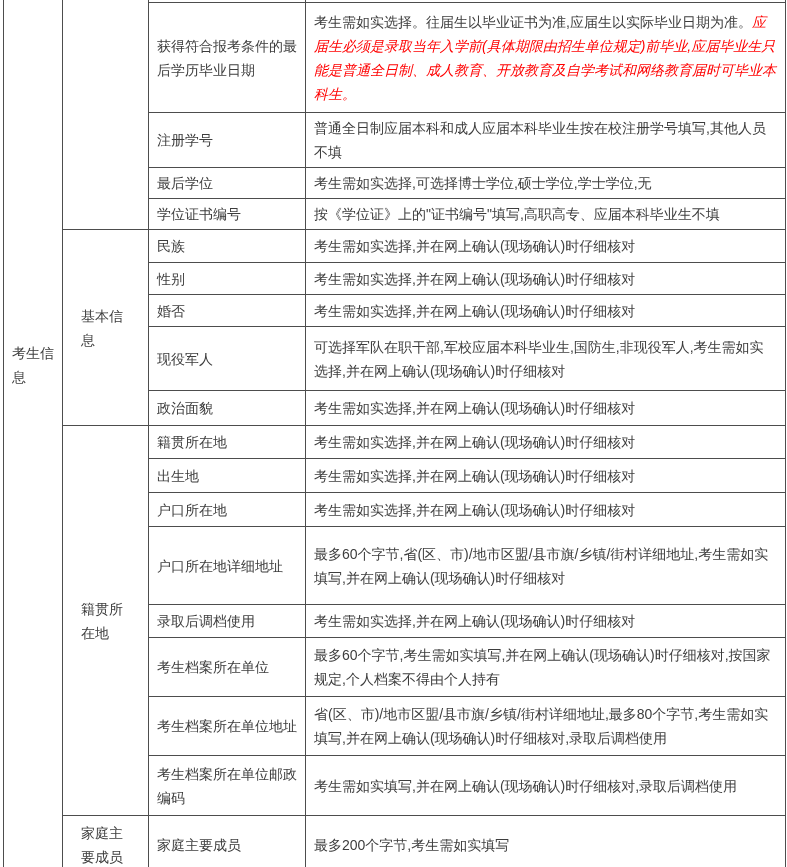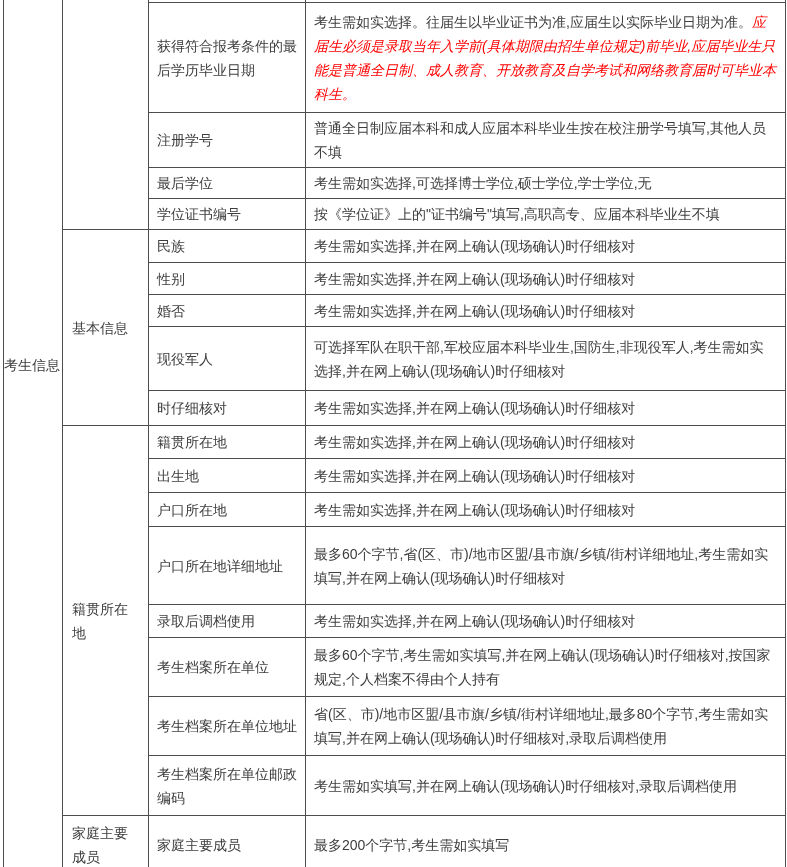--- a/index.html
+++ b/index.html
@@ -30,23 +30,23 @@
     line-height: 24px;
   }
   td {
     border: 1px solid var(--border);
     vertical-align: middle;
     padding: 3px 8px;
     word-break: break-all;
     overflow: hidden;
   }
   td.group { padding: 3px 6px; }
-  td.section { padding: 3px 9px; }
+  td.section { padding: 3px 18px; }
   tr.sliver td { padding: 0; }
-  .group-inner { transform: translateY(-75px); } 
+  .group-inner { transform: translateY(-75px); margin-left: 8px; } 
   .red { color: var(--red); font-style: italic; }
 </style>
 </head>
 <body>
 
 <div class="viewport">
   <table class="doc">
     <colgroup>
       <col style="width:59px">
         <col style="width:86px">
@@ -94,21 +94,21 @@
       </tr>
       <tr style="height:32px">
         <td>婚否</td>
         <td>考生需如实选择,并在网上确认(现场确认)时仔细核对</td>
       </tr>
       <tr style="height:64px">
         <td>现役军人</td>
         <td>可选择军队在职干部,军校应届本科毕业生,国防生,非现役军人,考生需如实选择,并在网上确认(现场确认)时仔细核对</td>
       </tr>
       <tr style="height:35px">
-        <td>时仔细核对</td>
+        <td>政治面貌</td>
         <td>考生需如实选择,并在网上确认(现场确认)时仔细核对</td>
       </tr>
 
       <tr style="height:33px">
         <td class="section" rowspan="8">籍贯所在地</td>
         <td>籍贯所在地</td>
         <td>考生需如实选择,并在网上确认(现场确认)时仔细核对</td>
       </tr>
       <tr style="height:34px">
         <td>出生地</td>

